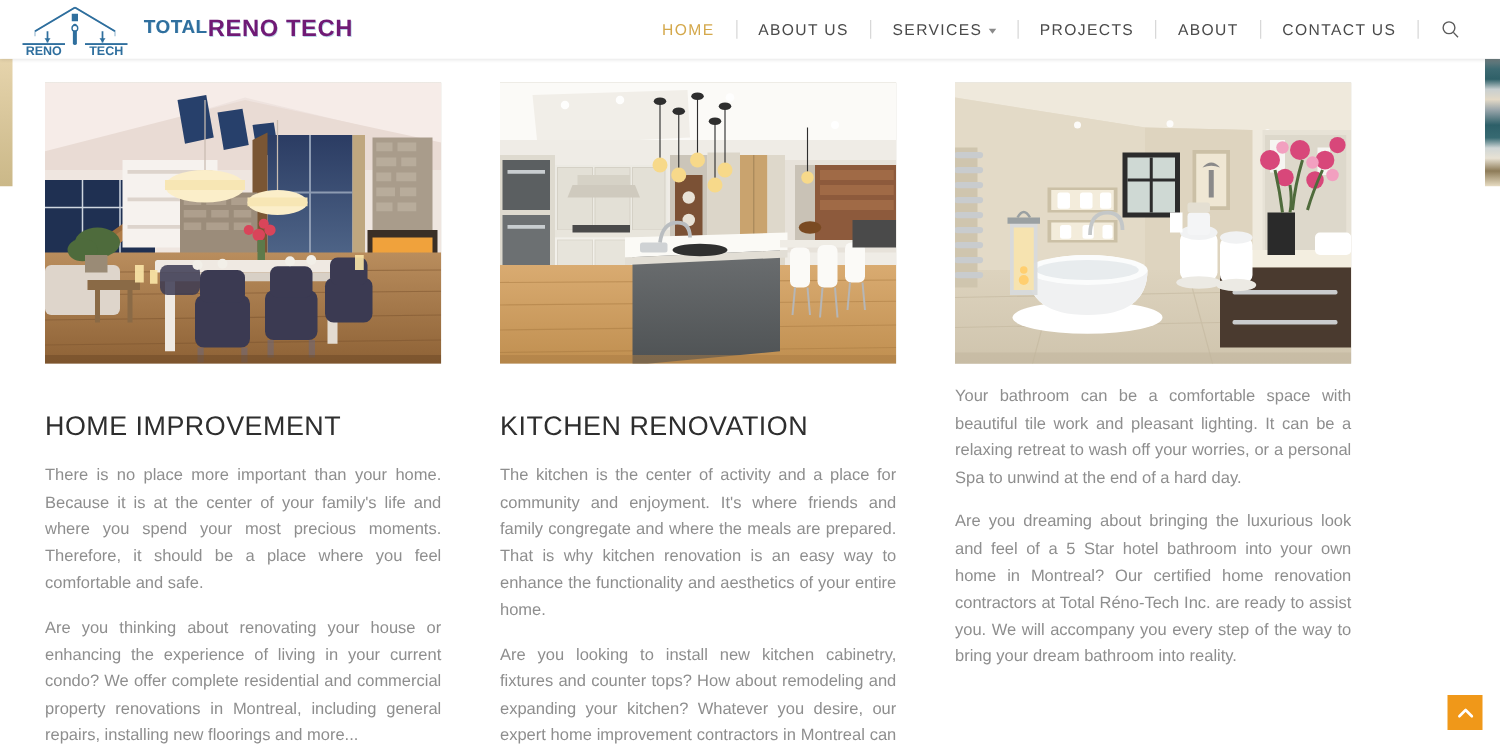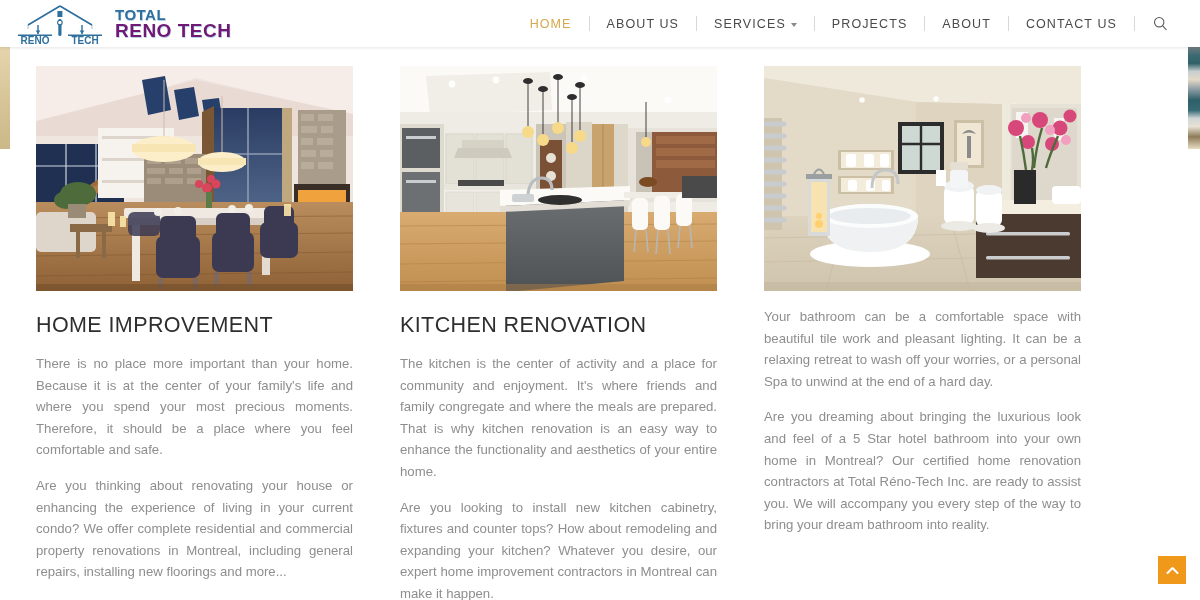--- a/index.html
+++ b/index.html
@@ -18,21 +18,21 @@
     box-shadow:0 1px 3px rgba(0,0,0,0.10);
     z-index:40;
     display:flex; align-items:center;
   }
   .logo-wrap{
     display:flex; align-items:center;
     margin-left:14px; gap:9px;
   }
   .logo-mark{ width:92px; height:42px; display:block; }
   .logo-type{
-    display:flex; flex-direction:column;
+    display:flex; flex-direction:row;
     line-height:0.92;
     font-weight:bold;
     letter-spacing:0.5px;
   }
   .logo-type .l1{
     font-size:15px; color:#2f6f9e;
     text-shadow:0.5px 0.5px 0 #b9d3e6;
   }
   .logo-type .l2{
     font-size:19px; color:#701a75;
@@ -109,21 +109,21 @@
     position:relative;
     background:#d8d2c8;
   }
   .thumb svg{ display:block; width:317px; height:225px; }
 
   .col-title{
     font-size:21.5px;
     font-weight:400;
     letter-spacing:0.4px;
     color:#2e2e2e;
-    margin:22px 0 0 0;
+    margin:38px 0 0 0;
     white-space:nowrap;
   }
   .col-p{
     font-size:13.2px;
     line-height:21.6px;
     color:#8e8e8e;
     text-align:justify;
     margin-top:15px;
   }
   .col-p.second{ margin-top:14px; }

